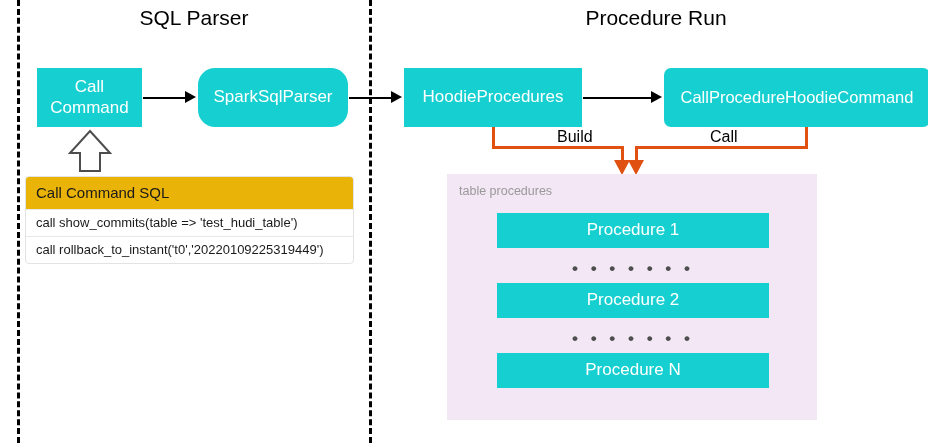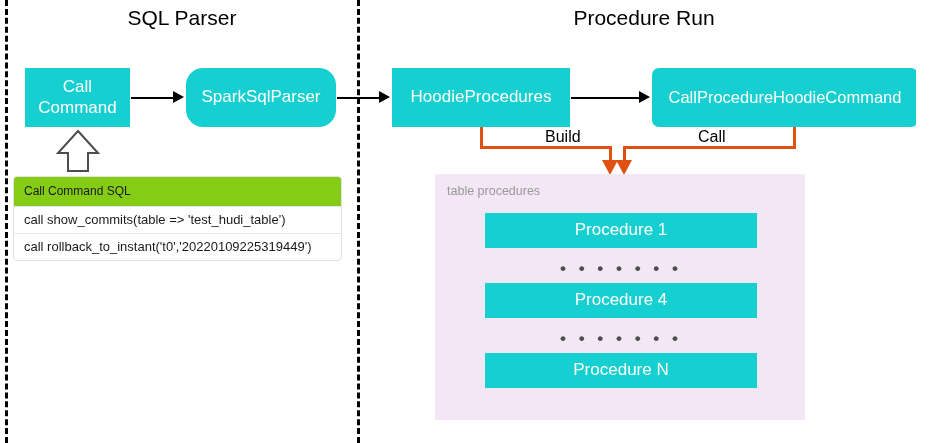--- a/index.html
+++ b/index.html
@@ -9,20 +9,21 @@
   }
   body {
     font-family: "Liberation Sans", sans-serif;
   }
   #canvas {
     position: relative;
     width: 916px;
     height: 443px;
     background: #ffffff;
     overflow: hidden;
+    margin-left: 12px;
   }
   .vdash {
     position: absolute;
     top: 0;
     width: 0;
     height: 443px;
     border-left: 3px dashed #000000;
   }
   .section-title {
     position: absolute;
@@ -70,22 +71,22 @@
   }
   .sql-row {
     box-sizing: border-box;
     padding: 5px 10px 6px 10px;
     font-size: 13px;
     color: #1a1a1a;
     border-bottom: 1px solid #e8e8e8;
     white-space: nowrap;
   }
   .sql-row.header {
-    background: #84cc16;
-    font-size: 12px;
+    background: #eab308;
+    font-size: 15px;
     padding: 7px 10px 8px 10px;
   }
   .sql-row.last { border-bottom: none; }
   .orange-seg {
     position: absolute;
     background: #e05010;
   }
   .orange-head {
     position: absolute;
     width: 0;
@@ -178,19 +179,19 @@
   <div class="orange-head" style="left:616px; top:160px;"></div>
   <div class="edge-label" style="left:693px; top:128px;">Call</div>
 
   <div class="proc-panel" style="left:435px; top:174px; width:370px; height:246px;"></div>
   <div class="proc-panel-label" style="left:447px; top:184px;">table procedures</div>
 
   <div class="tealbox" style="left:485px; top:213px; width:272px; height:35px;">Procedure 1</div>
 
   <div class="dots" style="left:485px; top:259px; width:272px;">• • • • • • •</div>
 
-  <div class="tealbox" style="left:485px; top:283px; width:272px; height:35px;">Procedure 4</div>
+  <div class="tealbox" style="left:485px; top:283px; width:272px; height:35px;">Procedure 2</div>
 
   <div class="dots" style="left:485px; top:329px; width:272px;">• • • • • • •</div>
 
   <div class="tealbox" style="left:485px; top:353px; width:272px; height:35px;">Procedure N</div>
 
 </div>
 
 </body></html>

